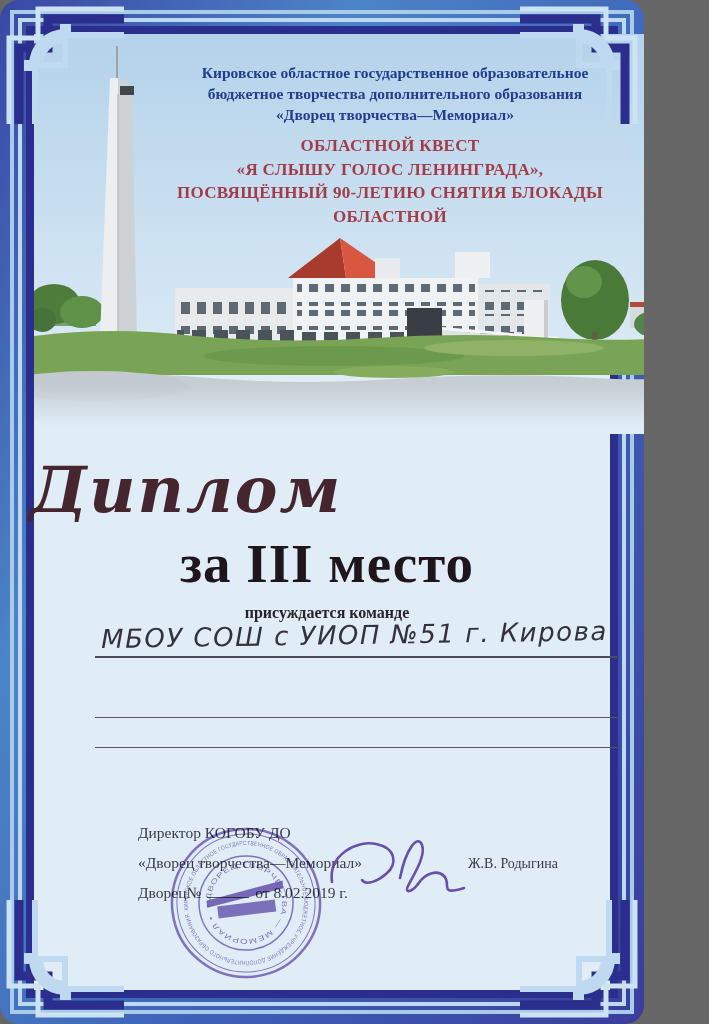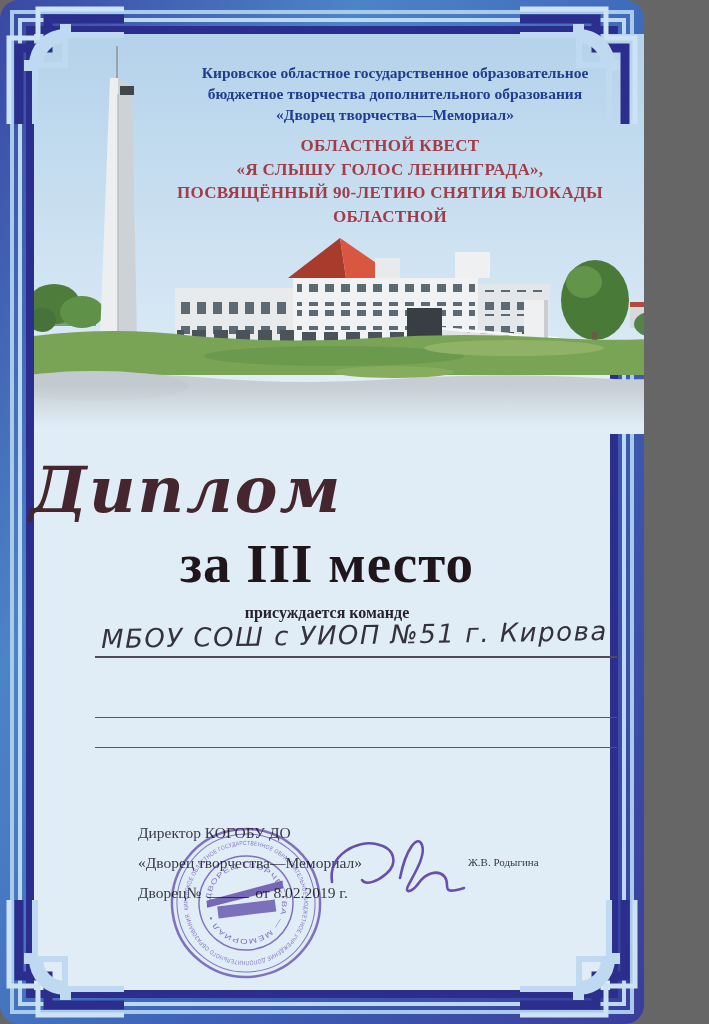--- a/index.html
+++ b/index.html
@@ -47,21 +47,21 @@
   .wl2{top:690px;height:27px;border-bottom:1.5px solid #565662;}
   .wl3{top:720px;height:27px;border-bottom:1.5px solid #565662;}
   .handwriting{
     display:block;transform:rotate(-0.9deg);padding:6px 0 0 6px;
     font-family:"DejaVu Sans", sans-serif;font-style:italic;
     font-size:26px;color:#35323c;letter-spacing:1.5px;white-space:nowrap;
   }
   .footer{position:absolute;left:138px;top:818px;z-index:3;
     font-size:15.5px;color:#3a3a44;line-height:30px;}
   .blank-slot{display:inline-block;width:42px;border-bottom:1.3px solid #555;height:14px;margin:0 6px;vertical-align:baseline;}
-  .signer{position:absolute;left:468px;top:856px;z-index:3;font-size:11px;color:#3a3a44;}
+  .signer{position:absolute;left:468px;top:856px;z-index:3;font-size:14px;color:#3a3a44;}
   .signature{position:absolute;left:322px;top:830px;z-index:4;}
   .stamp{position:absolute;left:165px;top:822px;z-index:5;opacity:.82;mix-blend-mode:multiply;}
 </style>
 </head>
 <body>
 
 <div class="page">
 
   <div class="stripe stripeA"></div>
   <div class="stripe stripeB"></div>

